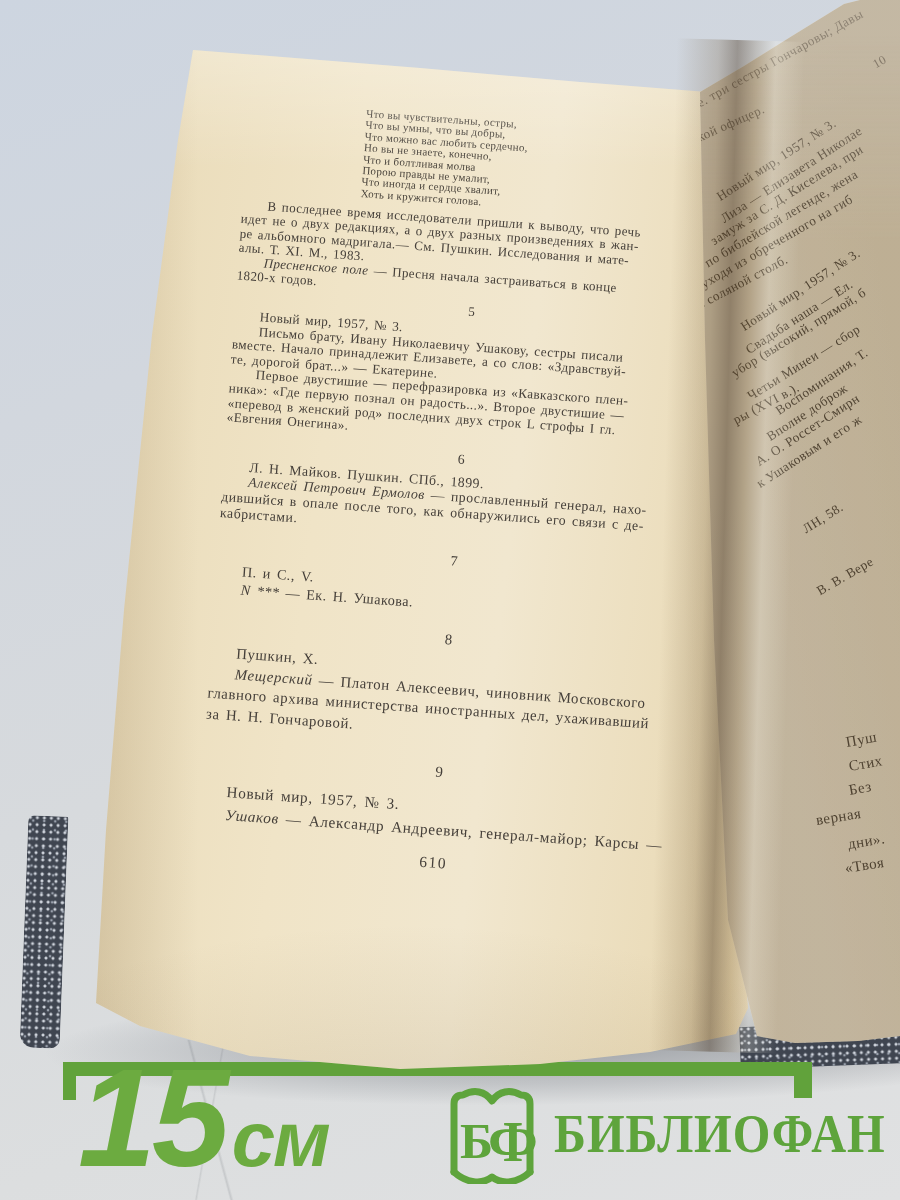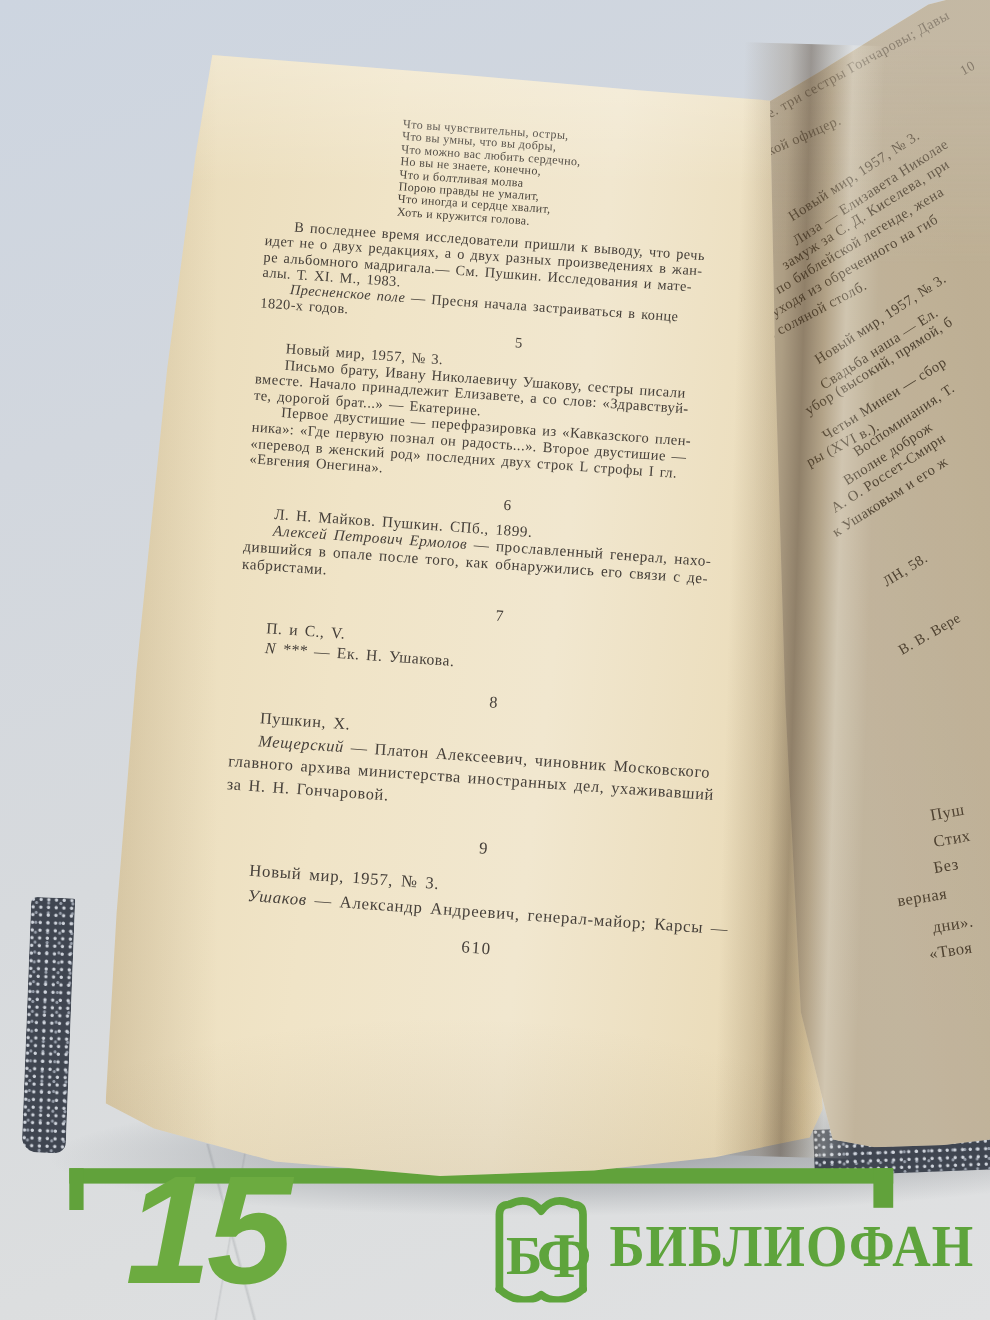--- a/index.html
+++ b/index.html
@@ -91,21 +91,21 @@
   .rp-frag:nth-of-type(20){left:818px;top:584px;transform:rotate(-30deg);}
   .rp-frag:nth-of-type(21){left:846px;top:734px;transform:rotate(-10deg);font-size:15px;}
   .rp-frag:nth-of-type(22){left:849px;top:758px;transform:rotate(-10deg);font-size:15px;}
   .rp-frag:nth-of-type(23){left:849px;top:782px;transform:rotate(-10deg);font-size:15px;}
   .rp-frag:nth-of-type(24){left:816px;top:812px;transform:rotate(-9deg);font-size:15px;}
   .rp-frag:nth-of-type(25){left:848px;top:836px;transform:rotate(-9deg);font-size:15px;}
   .rp-frag:nth-of-type(26){left:845px;top:860px;transform:rotate(-9deg);font-size:15px;}
   
   .m15{position:absolute;left:78px;top:1048px;display:flex;align-items:baseline;gap:6px;
     font-family:"Liberation Sans","DejaVu Sans",sans-serif;font-style:italic;font-weight:bold;color:#6cab40;}
-  .m15 .n{font-size:140px;line-height:140px;letter-spacing:-4px;margin-left:36px;}
+  .m15 .n{font-size:140px;line-height:140px;letter-spacing:-4px;}
   .m15 .u{font-size:78px;line-height:78px;letter-spacing:-2px;}
   .brand{position:absolute;left:444px;top:1082px;display:flex;align-items:center;gap:14px;}
   .brand-text{font-family:"Liberation Serif","DejaVu Serif",serif;font-weight:bold;color:#5ea43c;
     font-size:52px;letter-spacing:1px;transform:scale(.93,1.04);transform-origin:0 50%;}
 </style>
 </head>
 <body>
 
 <div class="stage">
 
@@ -217,20 +217,21 @@
     <div class="rp-frag">верная</div>
     <div class="rp-frag">дни».</div>
     <div class="rp-frag">«Твоя</div>
     <div class="rp-shade"></div>
   </div>
 
   <div class="spine"></div>
 
   <div class="m15">
     <span class="n">15</span>
+    <span class="u">см</span>
   </div>
 
   <div class="brand">
     <svg width="96" height="102" viewBox="0 0 96 102">
       <g fill="none" stroke="#5ea43c" stroke-width="7" stroke-linecap="round" stroke-linejoin="round">
         <path d="M10 90 L10 22 Q10 13 19 13 C30 7 41 9 48 19 C55 9 66 7 77 13 Q86 13 86 22 L86 90"></path>
         <path d="M10 90 C22 101 38 103 48 95 C58 103 74 101 86 90"></path>
       </g>
       <text x="16" y="76" font-size="50" font-weight="bold" fill="#5ea43c" font-family="&quot;Liberation Serif&quot;,serif">Б</text>
       <text x="44" y="79" font-size="58" font-weight="bold" fill="#5ea43c" font-family="&quot;Liberation Serif&quot;,serif">Ф</text>

